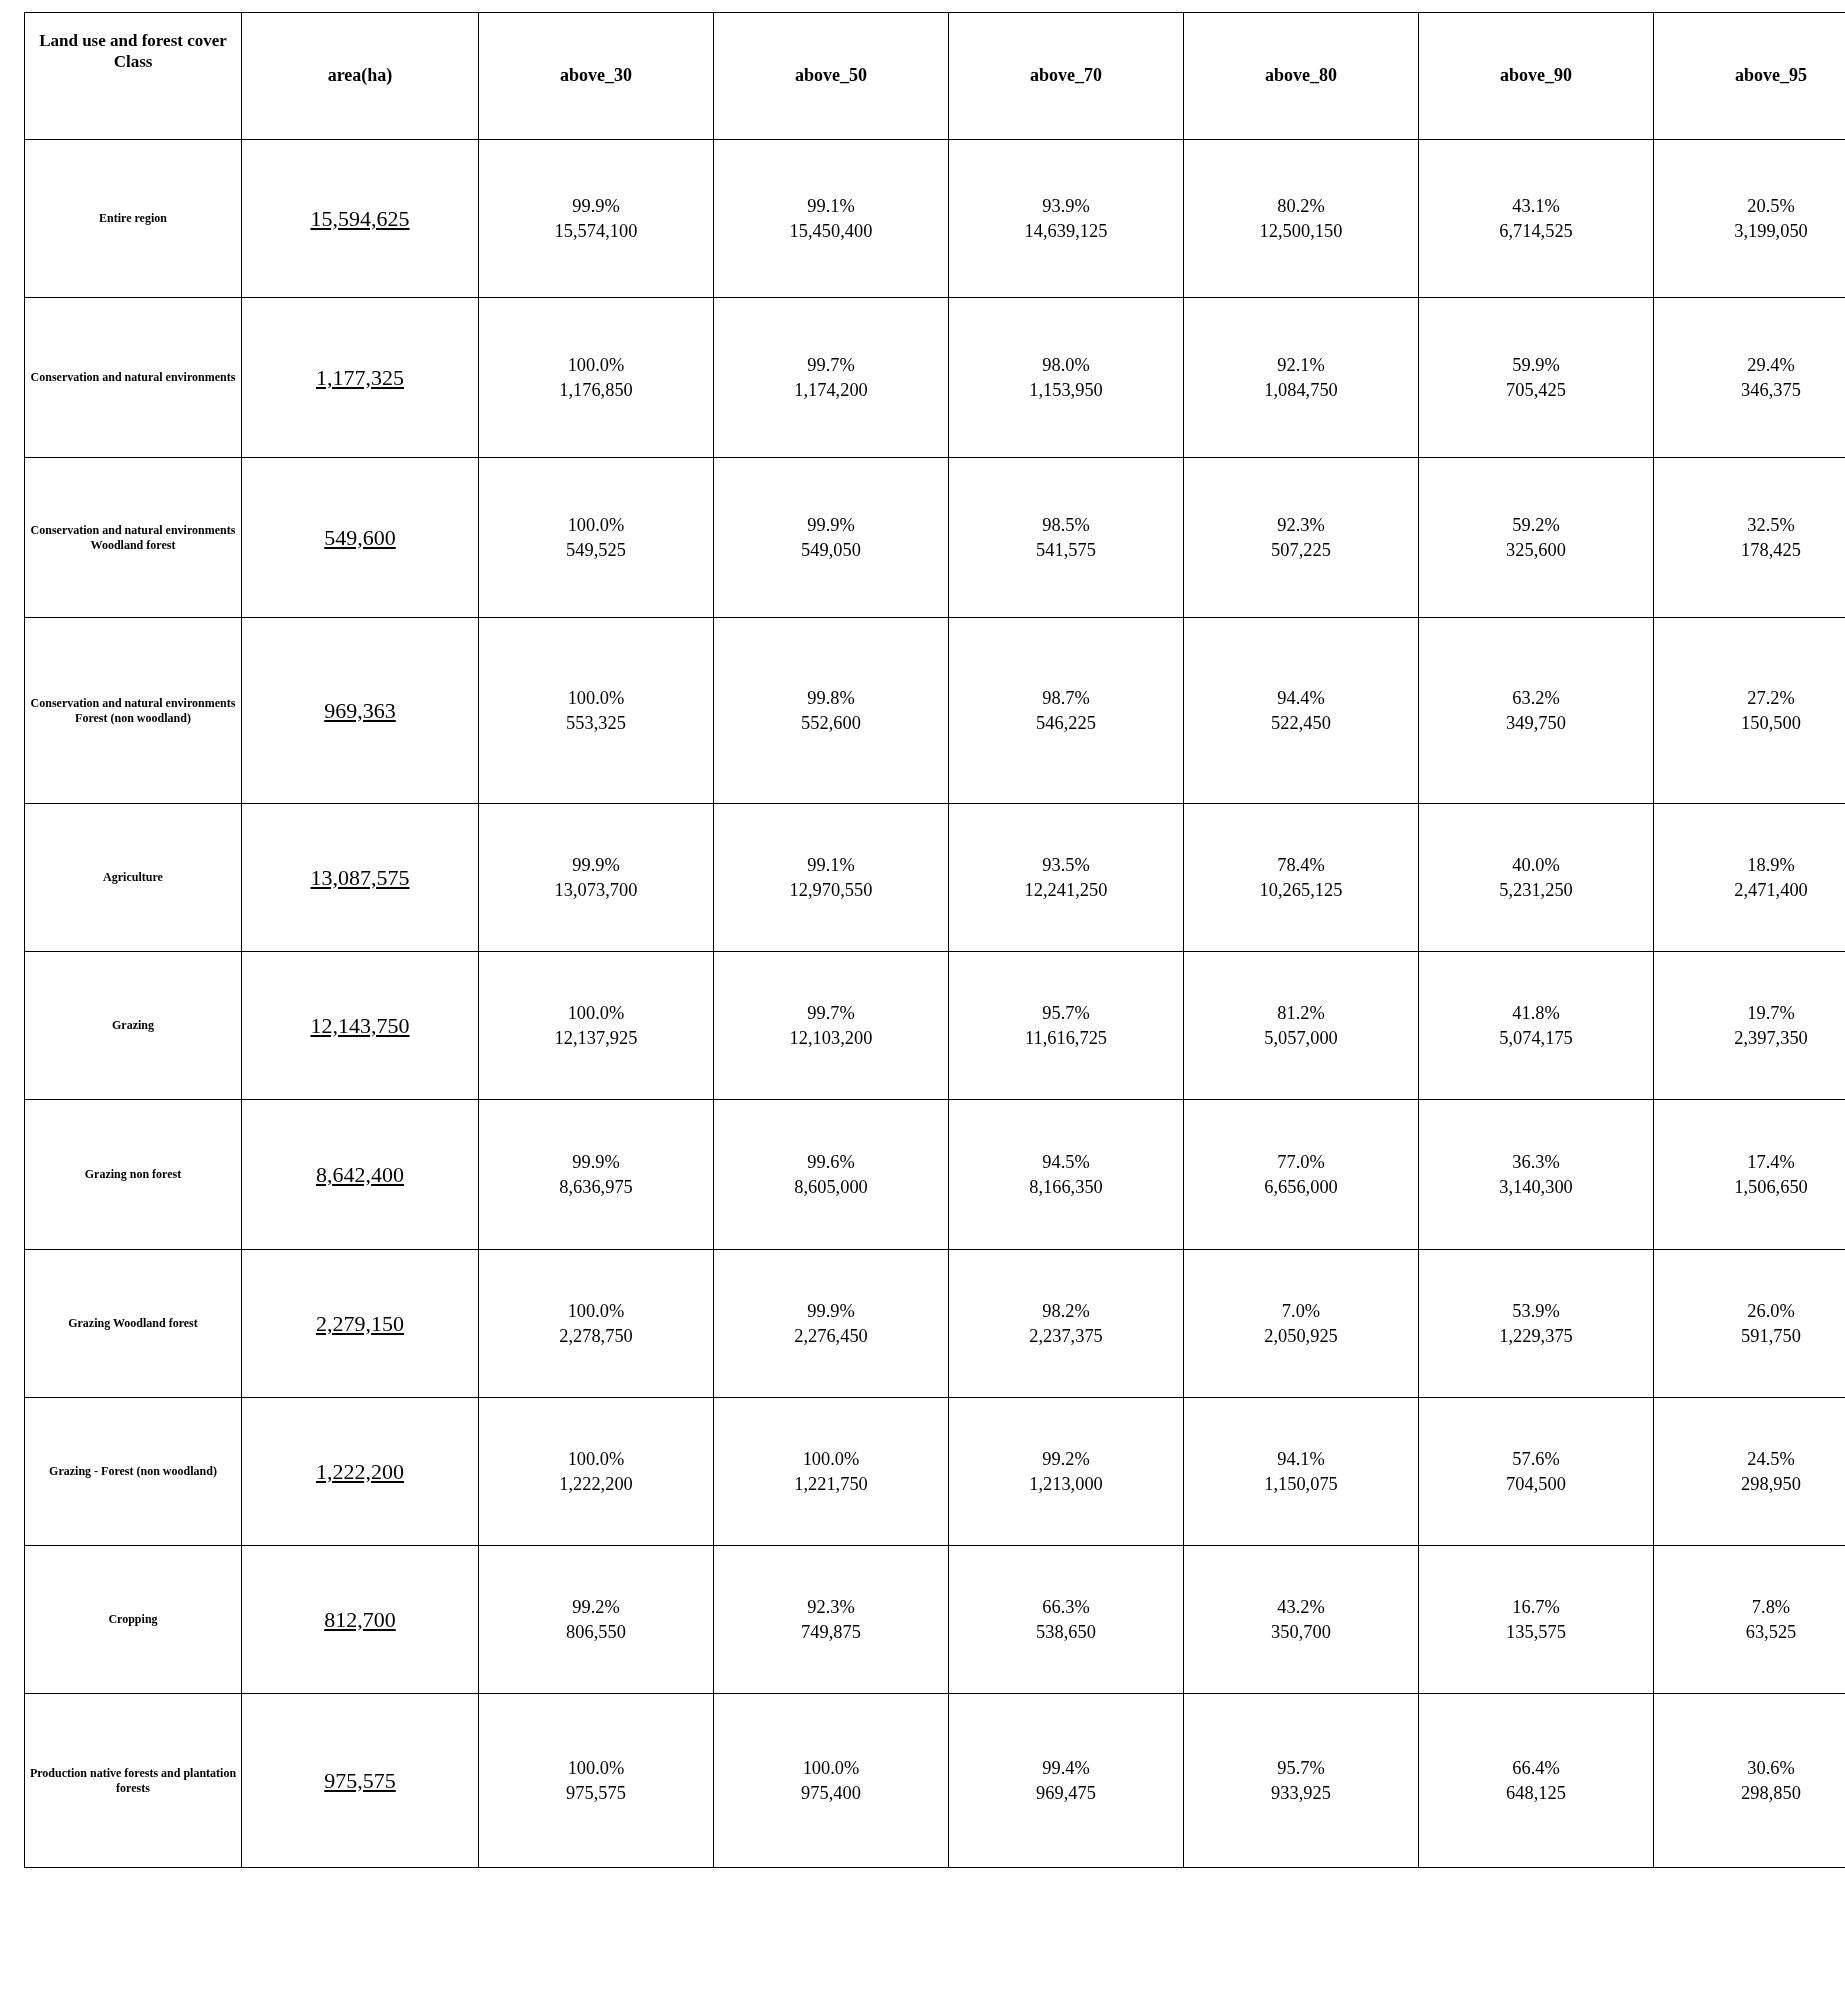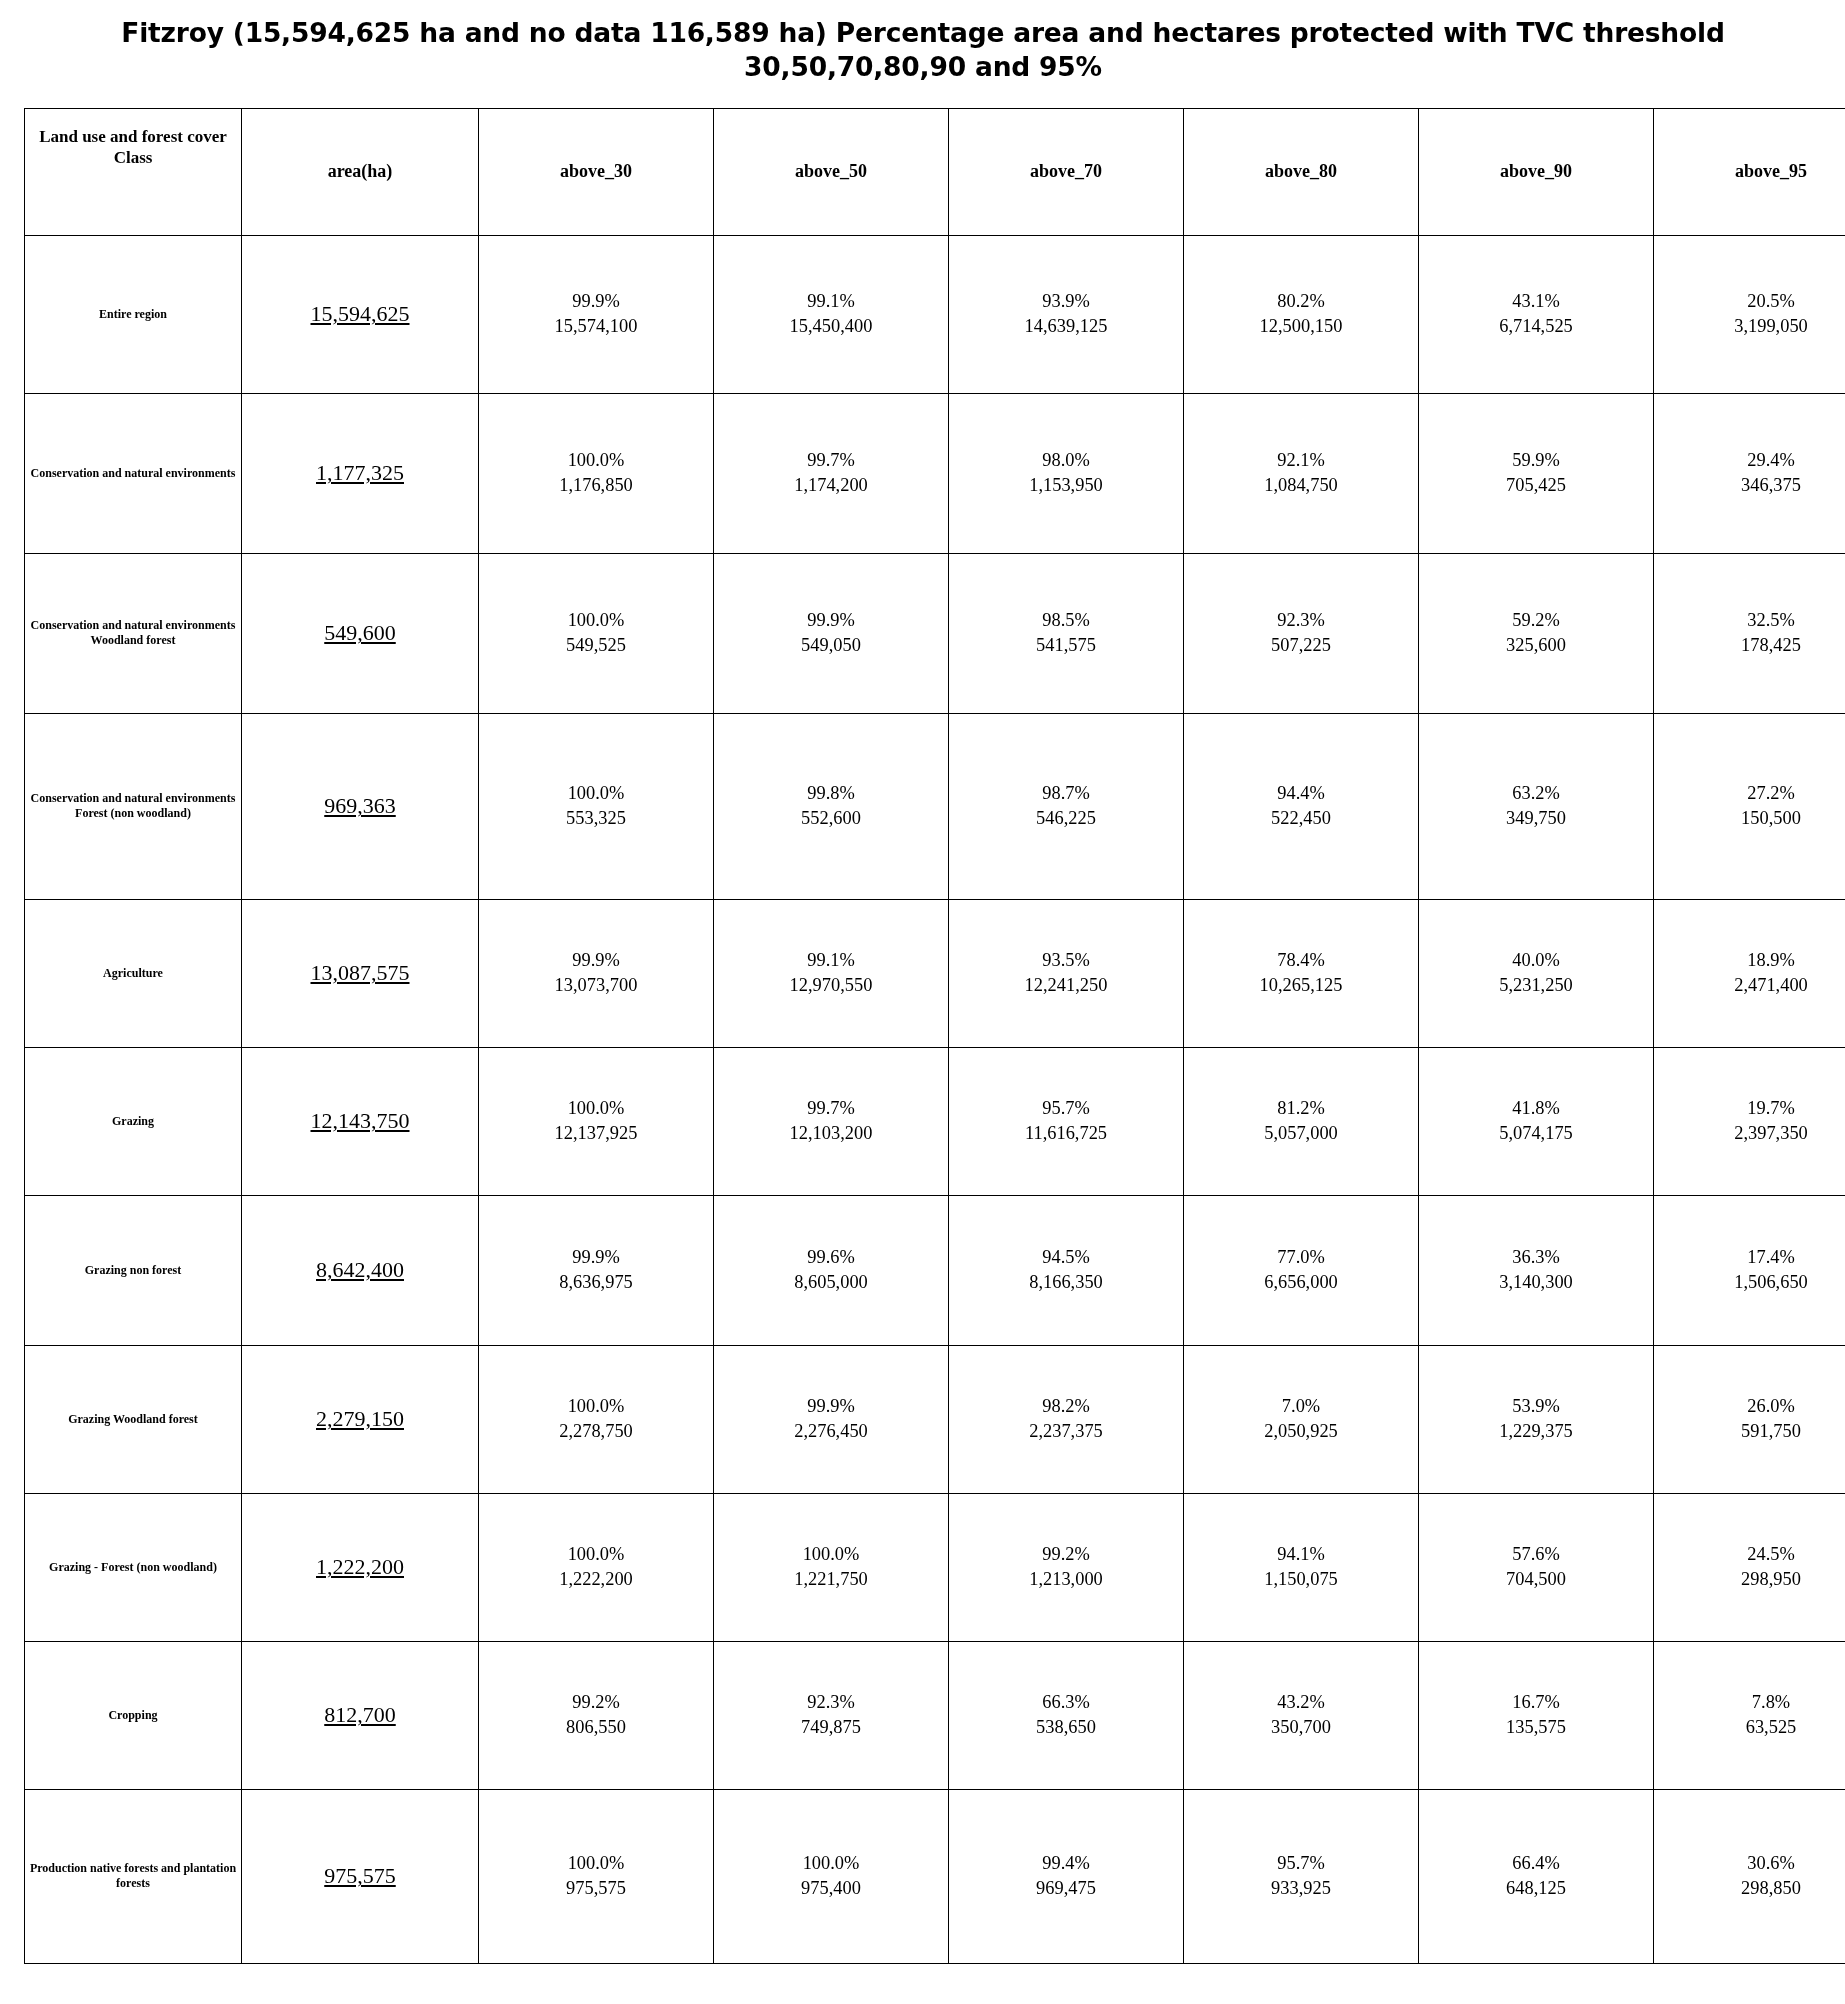--- a/index.html
+++ b/index.html
@@ -90,21 +90,20 @@
   .r-tall-11 { height: 174px; }
 
   .label-offset-top { vertical-align: top; padding-top: 12px; }
   .label-offset-mid { vertical-align: middle; }
 </style>
 </head>
 <body>
 
 <div class="page">
 
-  <div class="title">Fitzroy (15,594,625 ha and no data 116,589 ha) Percentage area and hectares protected with TVC threshold 30,50,70,80,90 and 95%</div>
 
   <table class="main">
     <colgroup>
       <col class="c0">
         <col class="c1">
         <col class="cx">
         <col class="cx">
         <col class="cx">
         <col class="cx">
         <col class="cx">

